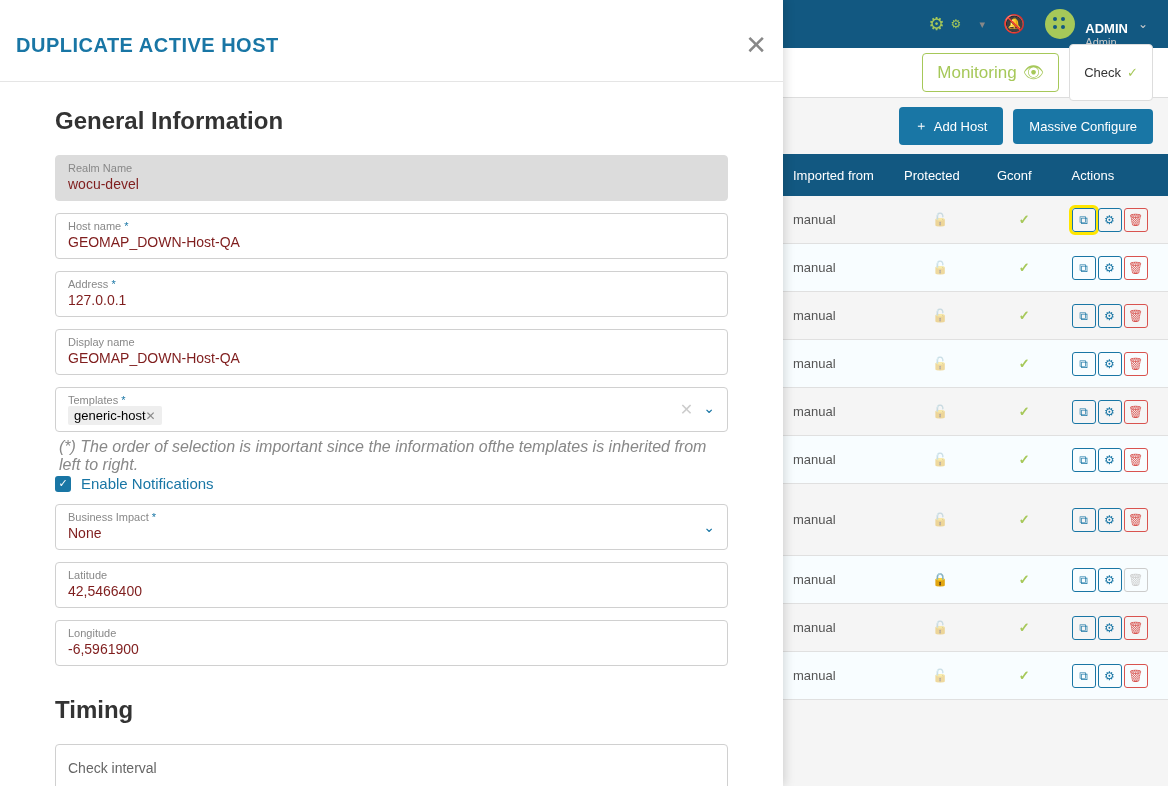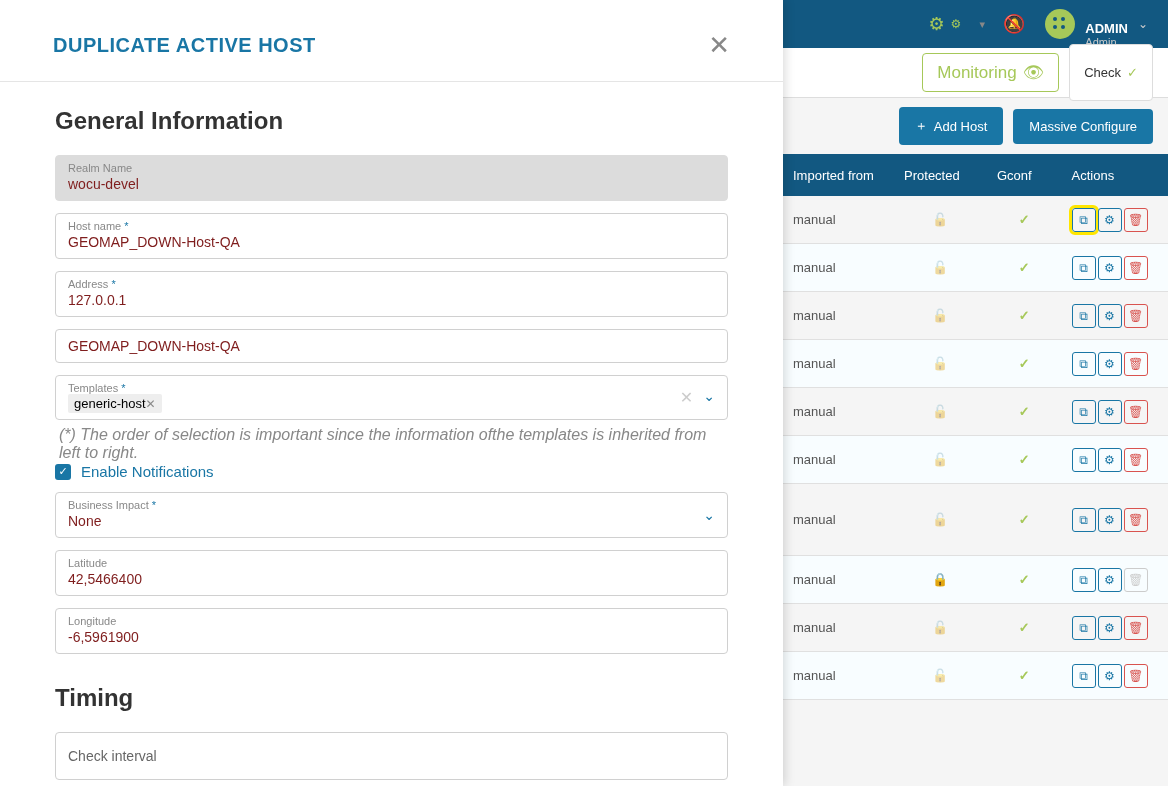--- a/index.html
+++ b/index.html
@@ -43,21 +43,21 @@
 
 .action-icon { width: 24px; height: 24px; border: 1px solid; border-radius: 3px; display: flex; align-items: center; justify-content: center; font-size: 12px; }
 .action-copy { border-color: #1976a5; color: #1976a5; }
 .action-gear { border-color: #1976a5; color: #1976a5; }
 .action-delete { border-color: #d9534f; color: #d9534f; }
 .action-delete.disabled { border-color: #ccc; color: #ccc; }
 .highlight-box { outline: 3px solid #ffe600; }
 
 
 .modal-overlay { position: absolute; top: 0; left: 0; width: 783px; height: 786px; background: #fff; box-shadow: 2px 0 10px rgba(0,0,0,0.15); z-index: 100; overflow-y: auto; }
-.modal-header { display: flex; justify-content: space-between; align-items: center; padding: 30px 53px 20px; }
+.modal-header { display: flex; justify-content: space-between; align-items: center; padding: 30px 16px 20px; }
 .modal-title { color: #1976a5; font-size: 20px; font-weight: bold; letter-spacing: 0.5px; }
 .modal-close { font-size: 26px; color: #888; cursor: pointer; background: none; border: none; }
 .modal-divider { border: none; border-top: 1px solid #e5e5e5; margin: 0 0 25px; }
 
 .modal-body { padding: 0 55px 30px; }
 .section-title { font-size: 24px; color: #333; margin-bottom: 20px; font-weight: bold; }
 
 .form-group { border: 1px solid #d0d0d0; border-radius: 4px; padding: 6px 12px; margin-bottom: 12px; position: relative; background: #fff; }
 .form-group.readonly { background: #dcdcdc; border-color: #dcdcdc; }
 .form-label { font-size: 11px; color: #888; display: block; }
@@ -262,20 +262,21 @@
       <label class="form-label"><span>Host name</span> <span class="req">*</span></label>
       <input class="form-value" value="GEOMAP_DOWN-Host-QA" style="">
     </div>
 
     <div class="form-group">
       <label class="form-label"><span>Address</span> <span class="req">*</span></label>
       <input class="form-value" value="127.0.0.1" style="">
     </div>
 
     <div class="form-group">
+      <label class="form-label">Display name</label>
       <input class="form-value" value="GEOMAP_DOWN-Host-QA" style="">
     </div>
 
     <div class="form-group templates-group">
       <div>
         <label class="form-label"><span>Templates</span> <span class="req">*</span></label>
         <span class="template-chip">
           <span>generic-host</span>
           <span class="chip-remove">✕</span>
         </span>

